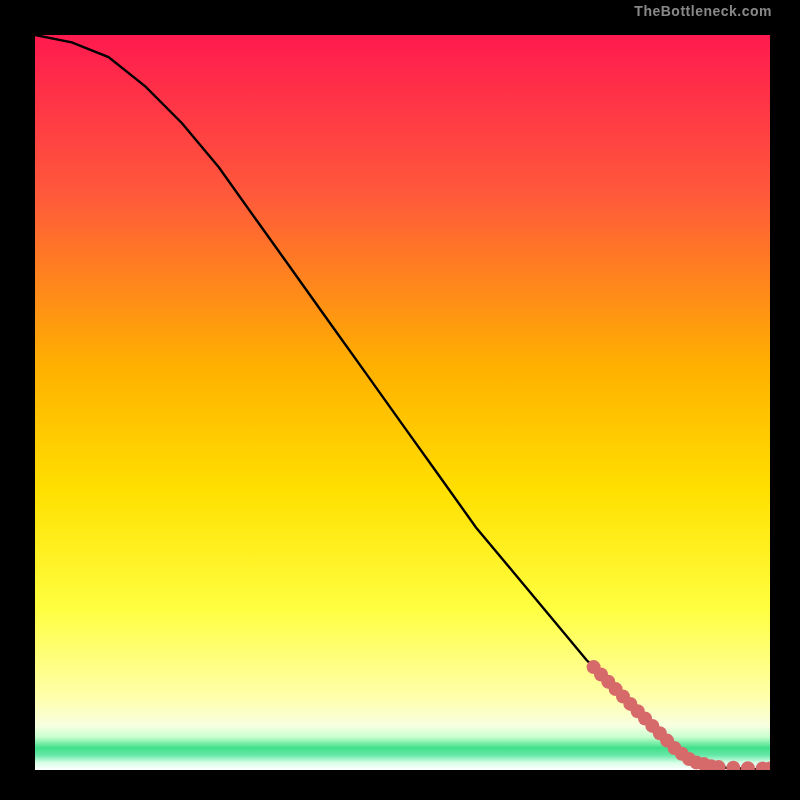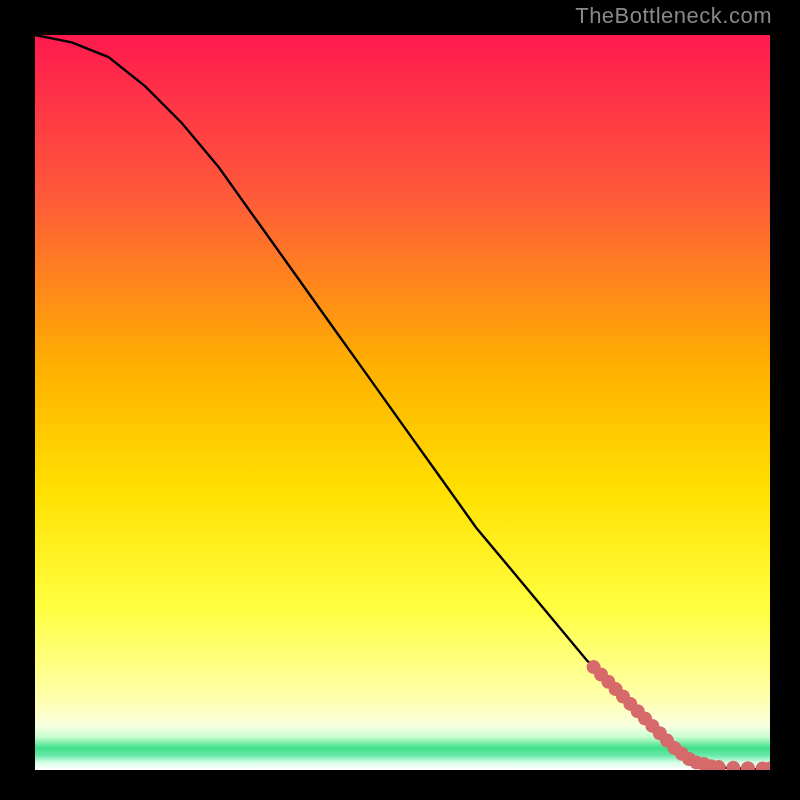--- a/index.html
+++ b/index.html
@@ -15,22 +15,22 @@
     position: relative;
     width: 800px;
     height: 800px;
     background: #000;
   }
   .watermark {
     position: absolute;
     top: 3px;
     right: 28px;
     color: #888;
-    font-size: 22px;
-    font-weight: 400;
+    font-size: 14px;
+    font-weight: 700;
     letter-spacing: 0.5px;
   }
   .plot {
     position: absolute;
     left: 35px;
     top: 35px;
     width: 735px;
     height: 735px;
   }
   .curve {

